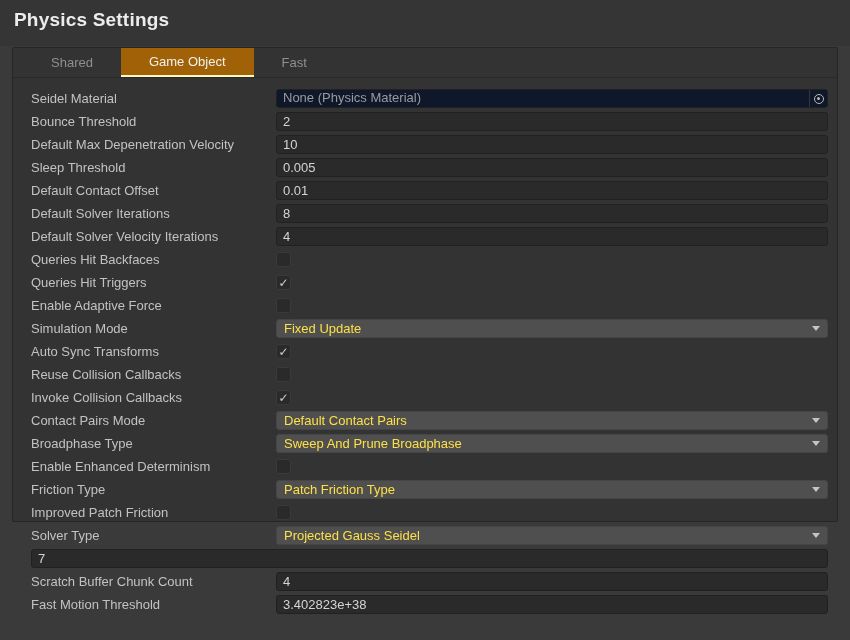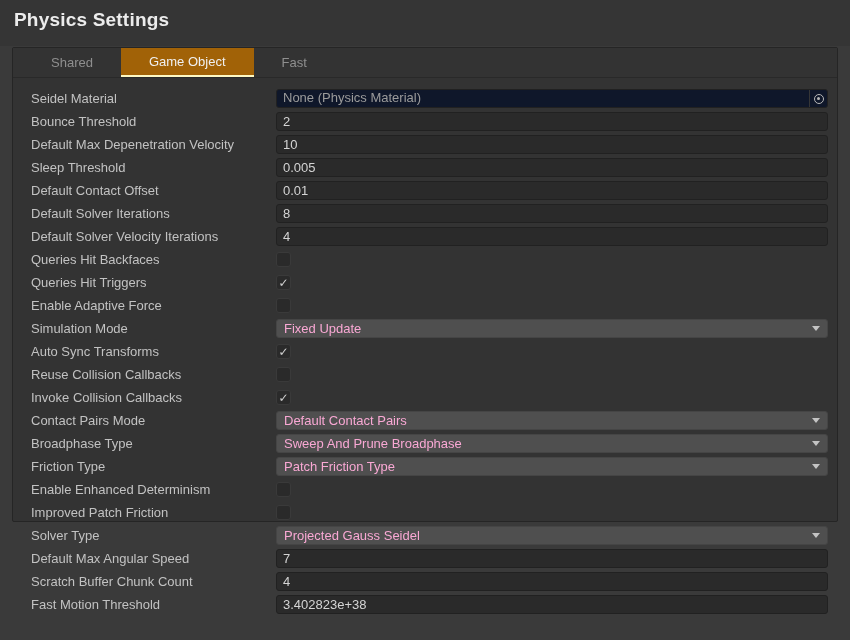--- a/index.html
+++ b/index.html
@@ -86,21 +86,21 @@
     color: #d2d2d2; font-size: 12px; font-weight: bold; line-height: 1;
     transform: translateY(-0.5px);
   }
 
   .dropdown {
     width: 100%; height: 19px;
     background: #4f4f4f; border: 1px solid #454545; border-radius: 3px;
     display: flex; align-items: center; justify-content: space-between;
     padding: 0 7px; cursor: pointer;
   }
-  .dropdown .dd-text { color: #f9a8d4; font-size: 13px; white-space: nowrap; }
+  .dropdown .dd-text { color: #fde047; font-size: 13px; white-space: nowrap; }
   .dd-arrow {
     width: 0; height: 0;
     border-left: 4px solid transparent; border-right: 4px solid transparent;
     border-top: 5px solid #c4c4c4;
   }
 </style>
 </head>
 <body>
 
 <div class="window">
@@ -227,51 +227,50 @@
         <div class="row">
           <div class="label">Broadphase Type</div>
           <div class="ctl">
             <div class="dropdown">
               <div class="dd-text">Sweep And Prune Broadphase</div>
               <div class="dd-arrow"></div>
             </div>
           </div>
         </div>
         <div class="row">
+          <div class="label">Enable Enhanced Determinism</div>
+          <div class="ctl">
+            <div class="checkbox"></div>
+          </div>
+        </div>
+        <div class="row">
           <div class="label">Friction Type</div>
           <div class="ctl">
             <div class="dropdown">
               <div class="dd-text">Patch Friction Type</div>
               <div class="dd-arrow"></div>
             </div>
           </div>
         </div>
         <div class="row">
-          <div class="label">Enable Enhanced Determinism</div>
-          <div class="ctl">
-            <div class="checkbox"></div>
-          </div>
-        </div>
-        <div class="row">
           <div class="label">Improved Patch Friction</div>
           <div class="ctl">
             <div class="checkbox"></div>
           </div>
         </div>
         <div class="row">
           <div class="label">Solver Type</div>
           <div class="ctl">
             <div class="dropdown">
               <div class="dd-text">Projected Gauss Seidel</div>
               <div class="dd-arrow"></div>
             </div>
           </div>
         </div>
         <div class="row">
-          <div class="label">Default Max Angular Speed</div>
           <div class="ctl">
             <input type="text" class="textfield" value="7" style="">
           </div>
         </div>
         <div class="row">
           <div class="label">Scratch Buffer Chunk Count</div>
           <div class="ctl">
             <input type="text" class="textfield" value="4" style="">
           </div>
         </div>

